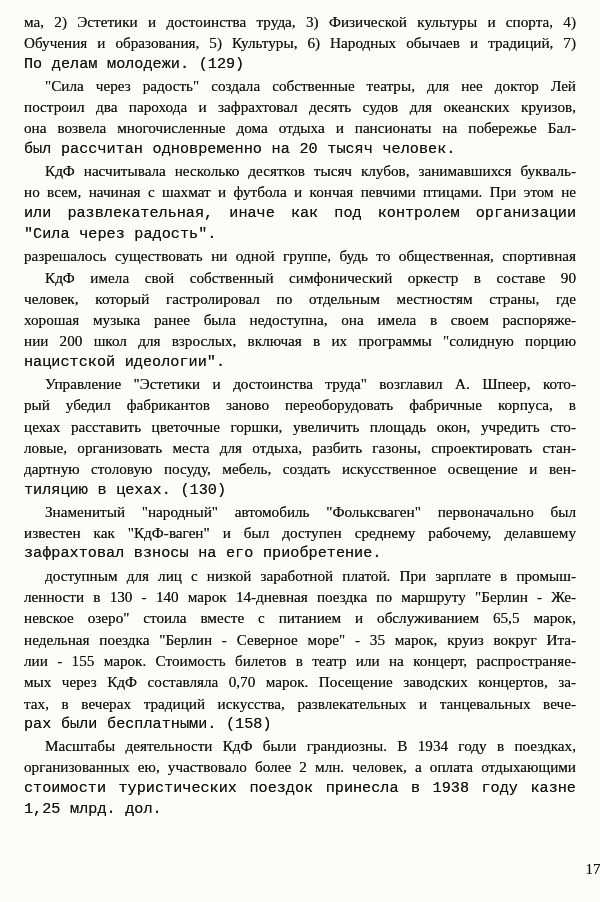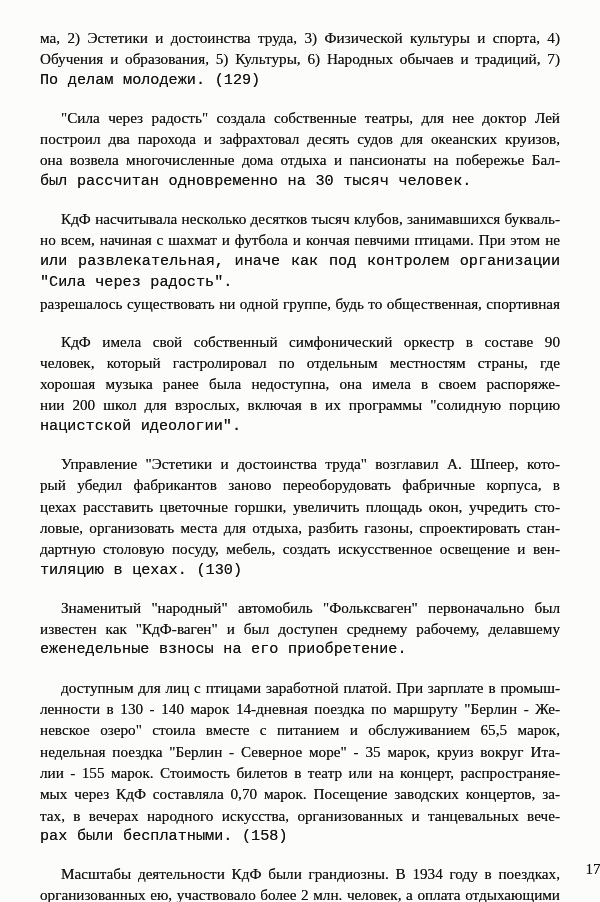--- a/index.html
+++ b/index.html
@@ -16,21 +16,21 @@
     font-family: "Liberation Serif", "DejaVu Serif", serif;
     color: #121212;
   }
   .text-block {
     position: absolute;
     left: 24px;
     top: 11px;
     width: 552px;
   }
   .para {
-    margin: 16px;
+    margin: 0;
     padding: 0;
   }
   .line {
     font-size: 15.2px;
     line-height: 21.3px;
     text-align: justify;
     text-align-last: justify;
     text-shadow: 0 0 0.45px rgba(0,0,0,0.65);
     word-spacing: 0.5px;
   }
@@ -59,21 +59,21 @@
   <main class="text-block">
       <div class="para">
         <div class="line">ма, 2) Эстетики и достоинства труда, 3) Физической культуры и спорта, 4)</div>
         <div class="line">Обучения и образования, 5) Культуры, 6) Народных обычаев и традиций, 7)</div>
         <div class="line last">По делам молодежи. (129)</div>
       </div>
       <div class="para indent">
         <div class="line">"Сила через радость" создала собственные театры, для нее доктор Лей</div>
         <div class="line">построил два парохода и зафрахтовал десять судов для океанских круизов,</div>
         <div class="line">она возвела многочисленные дома отдыха и пансионаты на побережье Бал-</div>
-        <div class="line last">был рассчитан одновременно на 30 тысяч человек.</div>
+        <div class="line last">был рассчитан одновременно на 20 тысяч человек.</div>
       </div>
       <div class="para indent">
         <div class="line">КдФ насчитывала несколько десятков тысяч клубов, занимавшихся букваль-</div>
         <div class="line">но всем, начиная с шахмат и футбола и кончая певчими птицами. При этом не</div>
         <div class="line last">или развлекательная, иначе как под контролем организации "Сила через радость".</div>
         <div class="line">разрешалось существовать ни одной группе, будь то общественная, спортивная</div>
       </div>
       <div class="para indent">
         <div class="line">КдФ имела свой собственный симфонический оркестр в составе 90</div>
         <div class="line">человек, который гастролировал по отдельным местностям страны, где</div>
@@ -85,30 +85,30 @@
         <div class="line">Управление "Эстетики и достоинства труда" возглавил А. Шпеер, кото-</div>
         <div class="line">рый убедил фабрикантов заново переоборудовать фабричные корпуса, в</div>
         <div class="line">цехах расставить цветочные горшки, увеличить площадь окон, учредить сто-</div>
         <div class="line">ловые, организовать места для отдыха, разбить газоны, спроектировать стан-</div>
         <div class="line">дартную столовую посуду, мебель, создать искусственное освещение и вен-</div>
         <div class="line last">тиляцию в цехах. (130)</div>
       </div>
       <div class="para indent">
         <div class="line">Знаменитый "народный" автомобиль "Фольксваген" первоначально был</div>
         <div class="line">известен как "КдФ-ваген" и был доступен среднему рабочему, делавшему</div>
-        <div class="line last">еженедельные взносы на его приобретение.</div>
+        <div class="line last">зафрахтовал взносы на его приобретение.</div>
       </div>
       <div class="para indent">
-        <div class="line">доступным для лиц с птицами заработной платой. При зарплате в промыш-</div>
+        <div class="line">доступным для лиц с низкой заработной платой. При зарплате в промыш-</div>
         <div class="line">ленности в 130 - 140 марок 14-дневная поездка по маршруту "Берлин - Же-</div>
         <div class="line">невское озеро" стоила вместе с питанием и обслуживанием 65,5 марок,</div>
         <div class="line">недельная поездка "Берлин - Северное море" - 35 марок, круиз вокруг Ита-</div>
         <div class="line">лии - 155 марок. Стоимость билетов в театр или на концерт, распространяе-</div>
         <div class="line">мых через КдФ составляла 0,70 марок. Посещение заводских концертов, за-</div>
-        <div class="line">тах, в вечерах народного искусства, организованных и танцевальных вече-</div>
+        <div class="line">тах, в вечерах традиций искусства, развлекательных и танцевальных вече-</div>
         <div class="line last">рах были бесплатными. (158)</div>
       </div>
       <div class="para indent">
         <div class="line">Масштабы деятельности КдФ были грандиозны. В 1934 году в поездках,</div>
         <div class="line">организованных ею, участвовало более 2 млн. человек, а оплата отдыхающими</div>
         <div class="line last">стоимости туристических поездок принесла в 1938 году казне 1,25 млрд. дол.</div>
       </div>
     </main>
   <div class="page-number">175</div>
 </div>

